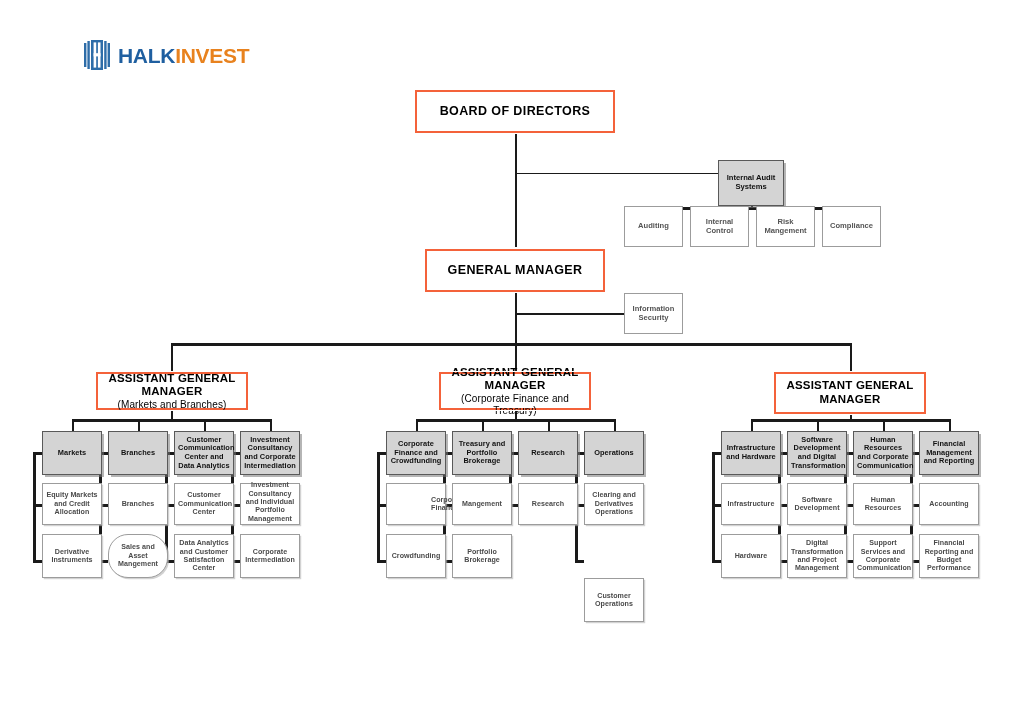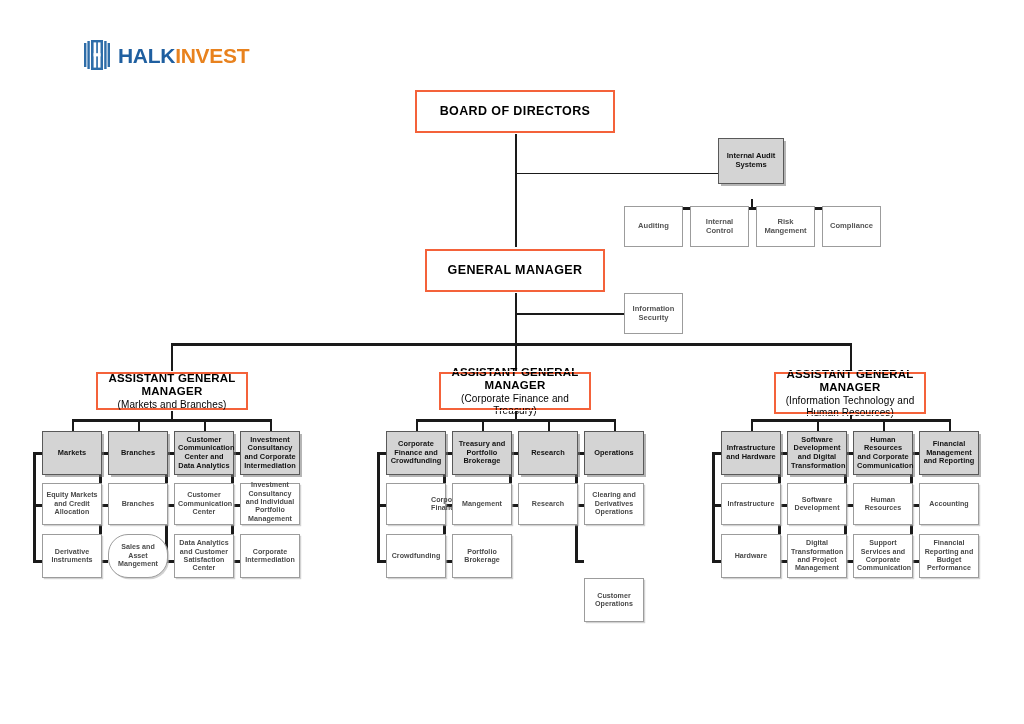--- a/index.html
+++ b/index.html
@@ -230,21 +230,21 @@
 
   <div class="ln thick-v" style="left:910px; top:452px; height:110px;"></div>
   <div class="ln thick-h" style="left:910px; top:452px; width:9px;"></div>
   <div class="ln thick-h" style="left:910px; top:504px; width:9px;"></div>
   <div class="ln thick-h" style="left:910px; top:560px; width:9px;"></div>
 
   <div class="box exec big" style="left:415px; top:90px; width:200px; height:43px;">
     <span class="inner t1">BOARD OF DIRECTORS</span>
   </div>
 
-  <div class="box mid" style="left:718px; top:138px; width:66px; height:46px;">
+  <div class="box mid" style="left:718px; top:160px; width:66px; height:46px;">
     <span class="inner">Internal Audit Systems</span>
   </div>
 
   <div class="box plain" style="left:624px; top:206px; width:59px; height:41px;">
     <span class="inner">Auditing</span>
   </div>
   <div class="box plain" style="left:690px; top:206px; width:59px; height:41px;">
     <span class="inner">Internal Control</span>
   </div>
   <div class="box plain" style="left:756px; top:206px; width:59px; height:41px;">
@@ -267,21 +267,20 @@
     <span class="t2">(Markets and Branches)</span>
   </div>
 
   <div class="box exec" style="left:439px; top:372px; width:152px; height:38px; flex-direction:column;">
     <span class="t1">ASSISTANT GENERAL MANAGER</span>
     <span class="t2">(Corporate Finance and Treasury)</span>
   </div>
 
   <div class="box exec" style="left:774px; top:372px; width:152px; height:42px; flex-direction:column;">
     <span class="t1">ASSISTANT GENERAL MANAGER</span>
-    <span class="t2">(Information Technology and Human Resources)</span>
   </div>
 
   <div class="box dept" style="left:42px; top:431px; width:60px; height:44px;">
     <span class="inner">Markets</span>
   </div>
   <div class="box unit" style="left:42px; top:483px; width:60px; height:42px;">
     <span class="inner">Equity Markets and Credit Allocation</span>
   </div>
   <div class="box unit" style="left:42px; top:534px; width:60px; height:44px;">
     <span class="inner">Derivative Instruments</span>

